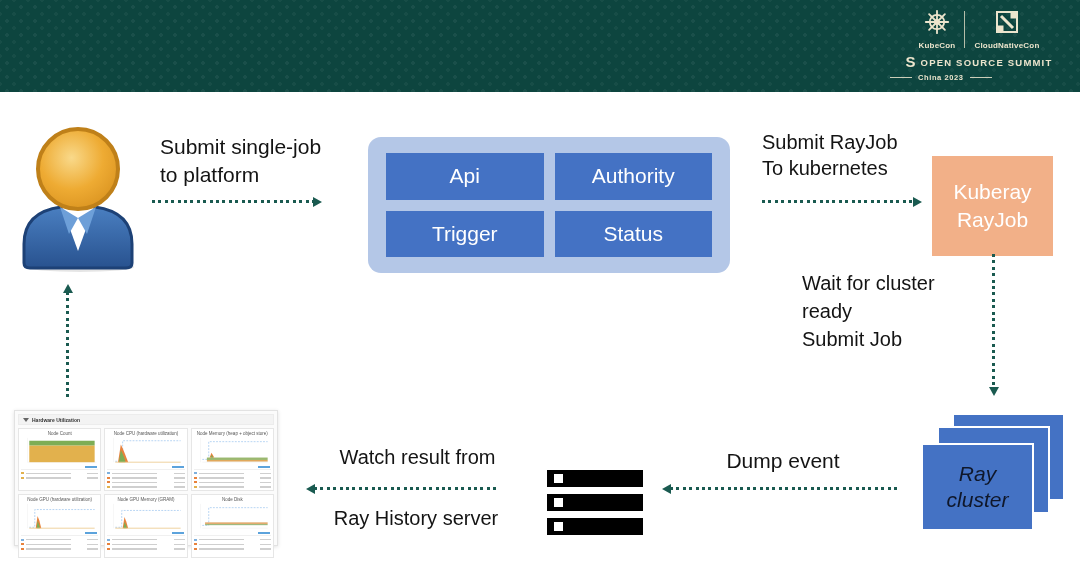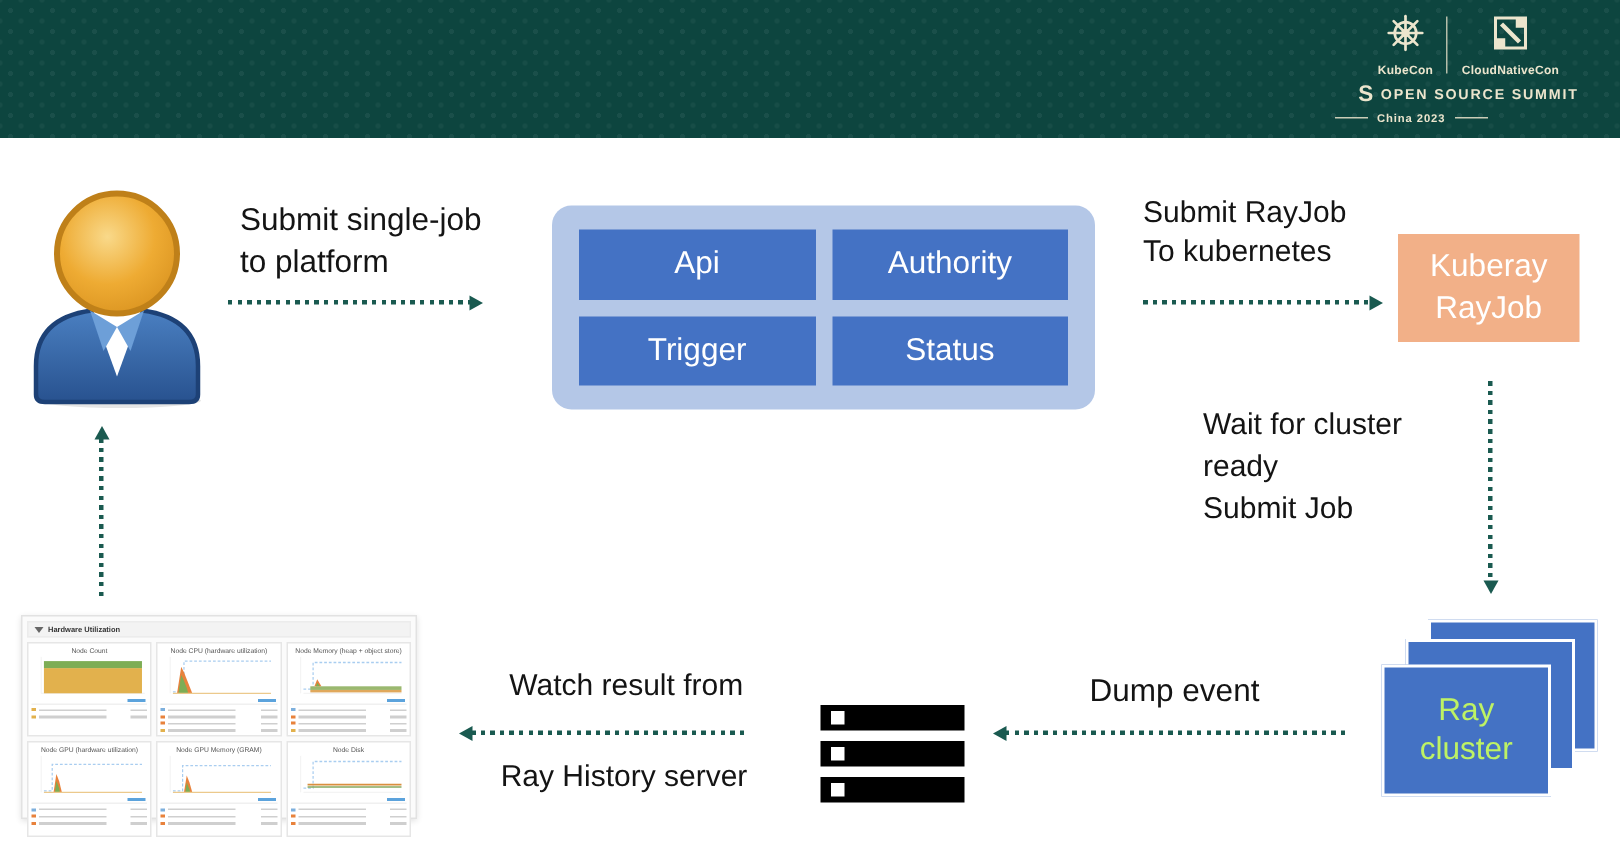--- a/index.html
+++ b/index.html
@@ -95,34 +95,34 @@
     display:grid;grid-template-columns:1fr 1fr;grid-template-rows:1fr 1fr;
     gap:11px;padding:16px 18px;border-radius:13px;
   }
   .plat-cell{
     background:var(--plat-inner);color:#fff;font-size:21px;
     display:flex;align-items:center;justify-content:center;
   }
 
   
   .kuberay{
-    position:absolute;left:932px;top:156px;width:121px;height:72px;
+    position:absolute;left:932px;top:156px;width:121px;height:100px;
     background:var(--kuberay);color:#fff;font-size:21px;line-height:28px;
     display:flex;align-items:center;justify-content:center;text-align:center;
     white-space:pre-line;
   }
 
   
   .ray-box{
     position:absolute;width:113px;height:88px;background:var(--plat-inner);
     border:2px solid #ffffff;
   }
   .ray-box.front{
     display:flex;align-items:center;justify-content:center;text-align:center;
-    color:#bef264;font-size:21px;line-height:26px;white-space:pre-line;
+    color:#0f172a;font-size:21px;line-height:26px;white-space:pre-line;font-style:italic;
   }
 
   
   .server{position:absolute;left:547px;top:470px;width:96px;}
   .server .bar{
     position:relative;width:96px;height:17px;background:#000;margin-bottom:7px;
   }
   .server .bar::before{
     content:"";position:absolute;left:7px;top:4px;width:9px;height:9px;background:#fff;
   }

